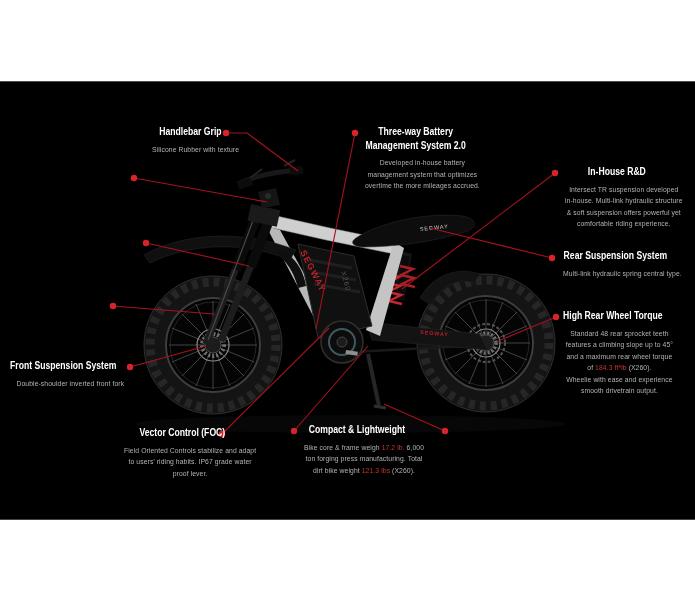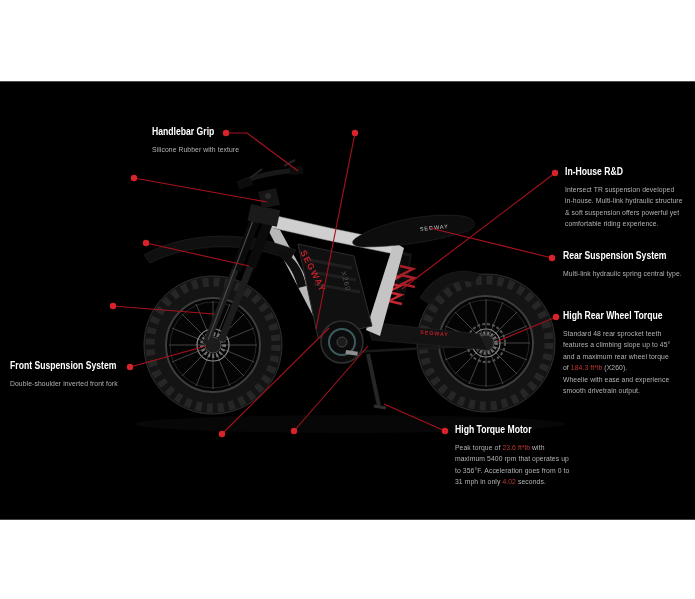--- a/index.html
+++ b/index.html
@@ -1,21 +1,21 @@
 <!DOCTYPE html>
 <html><head>
 <meta charset="utf-8">
 <style>
   html,body{margin:0;padding:0;background:#e9e9e9;}
   .page{position:relative;width:695px;height:599px;background:#ffffff;overflow:hidden;
         font-family:"Liberation Sans",sans-serif;}
   .panel{position:absolute;left:0;top:81px;width:695px;height:439px;background:#000000;
          border-top:1px solid #4f4f4f;border-bottom:1px solid #444444;box-sizing:border-box;}
   svg.art{position:absolute;left:0;top:0;width:695px;height:599px;z-index:1;pointer-events:none;}
-  .callout{position:absolute;z-index:2;}
+  .callout{position:absolute;z-index:2;text-align:center;}
   .c-title{transform:scaleX(0.75);transform-origin:0 0;font-size:11.5px;font-weight:bold;
            color:#ffffff;line-height:13.5px;white-space:pre;letter-spacing:0;}
   .c-desc{margin-top:5px;transform:scaleX(0.85);transform-origin:0 0;font-size:8px;
           color:#b4b4b4;line-height:11.6px;white-space:pre;letter-spacing:0.1px;}
   .c-desc .red{color:#c13a2f;}
   .co-0{left:152px;top:125px}
   .co-1{left:365px;top:125px}
   .co-2{left:10px;top:166px}
   .co-3{left:10px;top:235px}
   .co-4{left:10px;top:297px}
@@ -157,30 +157,42 @@
       <circle cx="555" cy="173" r="3.2"></circle>
       <circle cx="552" cy="258" r="3.2"></circle>
       <circle cx="556" cy="317" r="3.2"></circle>
     </g>
   </svg>
 
   <div class="callout co-0">
     <div class="c-title">Handlebar Grip</div>
     <div class="c-desc"><span>Silicone Rubber with texture</span></div>
   </div>
+  <div class="callout co-1">
+    <div class="c-title">Three-way Battery
+Management System 2.0</div>
+    <div class="c-desc"><span>Developed in-house battery
+management system that optimizes
+overtime the more mileages accrued.</span></div>
+  </div>
   <div class="callout co-5">
     <div class="c-title">Front Suspension System</div>
     <div class="c-desc"><span>Double-shoulder inverted front fork</span></div>
   </div>
-  <div class="callout co-8">
-    <div class="c-title">High Torque Motor</div>
-    <div class="c-desc"><span>Peak torque of </span><span class="red">23.6 ft*lb</span><span> with
-maximum 5400 rpm that operates up
-to 356°F. Acceleration goes from 0 to
-31 mph in only </span><span class="red">4.02</span><span> seconds.</span></div>
+  <div class="callout co-6">
+    <div class="c-title">Vector Control (FOC)</div>
+    <div class="c-desc"><span>Field Oriented Controls stabilize and adapt
+to users' riding habits. IP67 grade water
+proof lever.</span></div>
+  </div>
+  <div class="callout co-7">
+    <div class="c-title">Compact &amp; Lightweight</div>
+    <div class="c-desc"><span>Bike core &amp; frame weigh </span><span class="red">17.2 lb.</span><span> 6,000
+ton forging press manufacturing. Total
+dirt bike weight </span><span class="red">121.3 lbs</span><span> (X260).</span></div>
   </div>
   <div class="callout co-9">
     <div class="c-title">In-House R&amp;D</div>
     <div class="c-desc"><span>Intersect TR suspension developed
 in-house. Multi-link hydraulic structure
 &amp; soft suspension offers powerful yet
 comfortable riding experience.</span></div>
   </div>
   <div class="callout co-10">
     <div class="c-title">Rear Suspension System</div>

